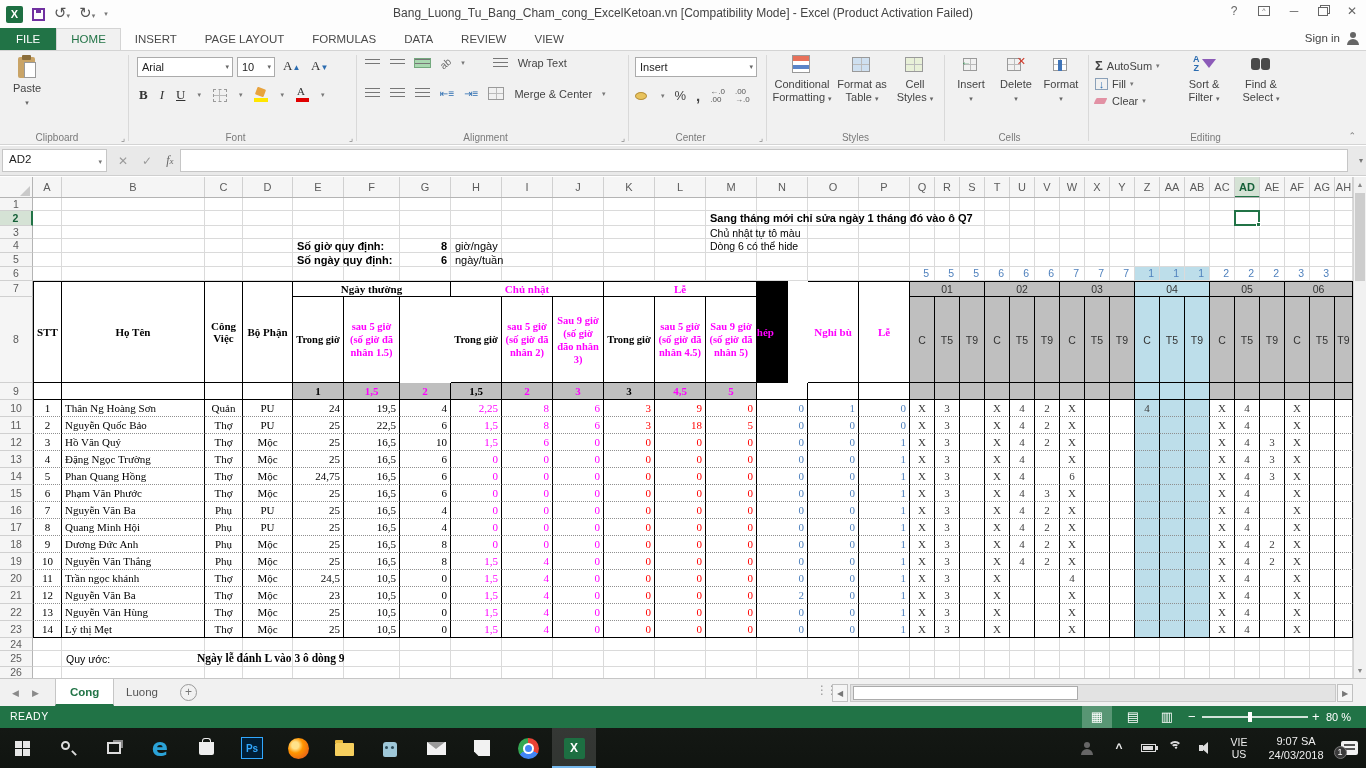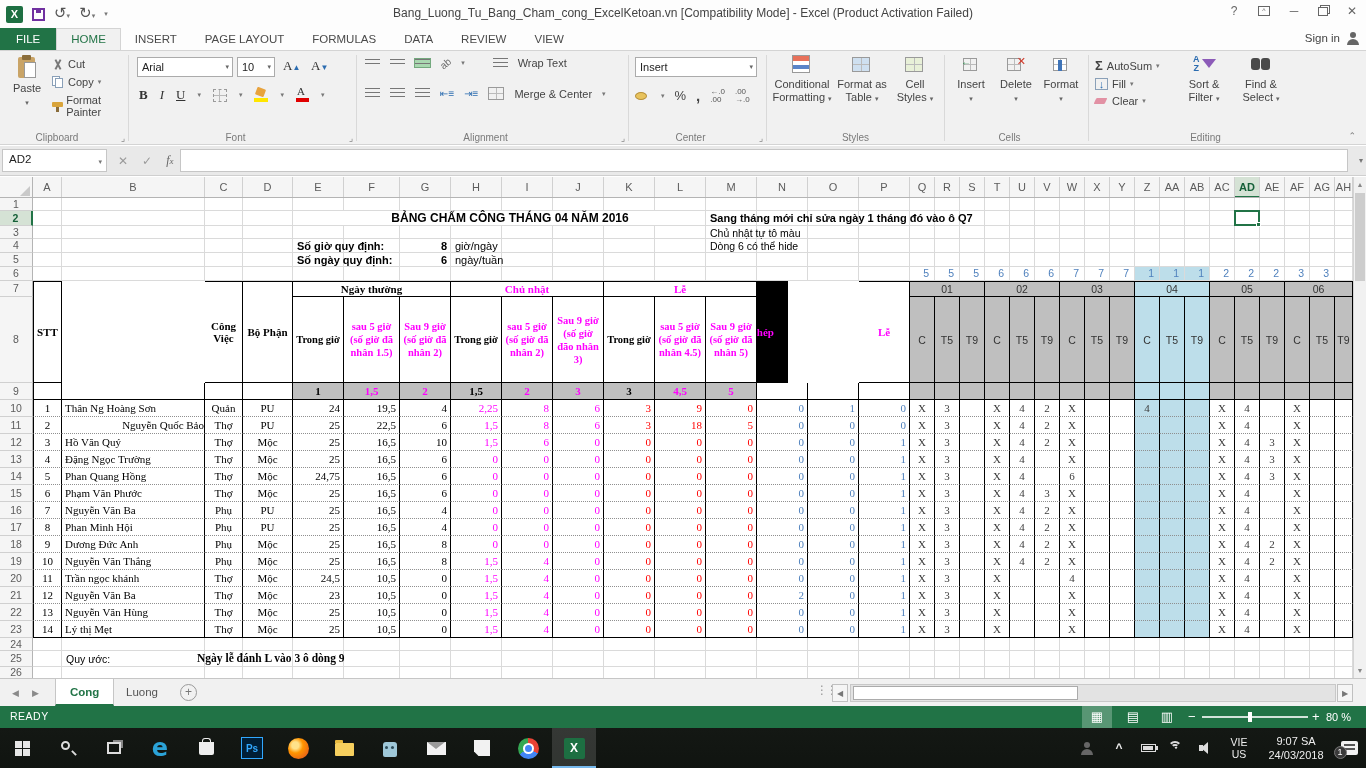--- a/index.html
+++ b/index.html
@@ -183,44 +183,20 @@
 <div id="ribbon">
 
   <div class="rgroup" style="left:0;width:128px;">
     <div class="bigbtn" style="left:6px;width:42px;">
       <span class="ico-box" style="width:22px;height:24px;">
         <span class="abs" style="left:2px;top:2px;width:17px;height:21px;background:#c9a467;border-radius:2px;"></span>
         <span class="abs" style="left:6px;top:0;width:9px;height:5px;background:#8a6d3b;border-radius:1px;"></span>
         <span class="abs" style="left:8px;top:7px;width:12px;height:16px;background:#fff;border:1px solid #999;"></span>
       </span><br>
       <span>Paste</span><br><span class="drop">▾</span>
-    </div>
-    <div style="position:absolute;left:52px;top:7px;">
-      <div class="smallrow" style="margin-bottom:6px;">
-        <span class="ico-box" style="width:12px;height:11px;">
-          <span class="abs" style="left:5px;top:0;width:2px;height:11px;background:#777;transform:rotate(28deg);"></span>
-          <span class="abs" style="left:5px;top:0;width:2px;height:11px;background:#777;transform:rotate(-28deg);"></span>
-        </span>
-        <span>Cut</span>
-      </div>
-      <div class="smallrow" style="margin-bottom:6px;">
-        <span class="ico-box" style="width:12px;height:12px;">
-          <span class="abs" style="left:0;top:0;width:8px;height:10px;background:#fff;border:1px solid #8aa0b8;"></span>
-          <span class="abs" style="left:3px;top:2px;width:8px;height:10px;background:#fff;border:1px solid #8aa0b8;"></span>
-        </span>
-        <span>Copy</span> 
-          <span class="tinydrop">▾</span>
-      </div>
-      <div class="smallrow">
-        <span class="ico-box" style="width:12px;height:11px;">
-          <span class="abs" style="left:0;top:1px;width:11px;height:5px;background:#d9a43b;border-radius:1px;"></span>
-          <span class="abs" style="left:4px;top:6px;width:3px;height:5px;background:#8a6d3b;"></span>
-        </span>
-        <span>Format Painter</span>
-      </div>
     </div>
     <div class="glabel">Clipboard</div>
     <span class="launcher">⌟</span>
   </div>
   <div class="gsep" style="left:128px;"></div>
 
   <div class="rgroup" style="left:129px;width:227px;">
     <div class="combo" style="position:absolute;left:8px;top:6px;width:96px;"><span>Arial</span><span class="ar">▾</span></div>
     <div class="combo" style="position:absolute;left:108px;top:6px;width:38px;"><span>10</span><span class="ar">▾</span></div>
     <span class="btn-letter" style="position:absolute;left:154px;top:7px;">A<span style="font-size:8px;color:#2b6cb0;">▲</span></span>
@@ -772,43 +748,43 @@
     <div class="gcell" style="left: 1085px; top: 69px; width: 25px; height: 14px; font-size: 10.5px; color: rgb(79, 129, 189); text-align: right; padding-right: 5px; line-height: 13px;">7</div>
     <div class="gcell" style="left: 1110px; top: 69px; width: 25px; height: 14px; font-size: 10.5px; color: rgb(79, 129, 189); text-align: right; padding-right: 5px; line-height: 13px;">7</div>
     <div class="gcell" style="left: 1135px; top: 69px; width: 25px; height: 14px; font-size: 10.5px; color: rgb(79, 129, 189); text-align: right; padding-right: 5px; line-height: 13px; background: rgb(189, 222, 234);">1</div>
     <div class="gcell" style="left: 1160px; top: 69px; width: 25px; height: 14px; font-size: 10.5px; color: rgb(79, 129, 189); text-align: right; padding-right: 5px; line-height: 13px; background: rgb(189, 222, 234);">1</div>
     <div class="gcell" style="left: 1185px; top: 69px; width: 25px; height: 14px; font-size: 10.5px; color: rgb(79, 129, 189); text-align: right; padding-right: 5px; line-height: 13px; background: rgb(189, 222, 234);">1</div>
     <div class="gcell" style="left: 1210px; top: 69px; width: 25px; height: 14px; font-size: 10.5px; color: rgb(79, 129, 189); text-align: right; padding-right: 5px; line-height: 13px;">2</div>
     <div class="gcell" style="left: 1235px; top: 69px; width: 25px; height: 14px; font-size: 10.5px; color: rgb(79, 129, 189); text-align: right; padding-right: 5px; line-height: 13px;">2</div>
     <div class="gcell" style="left: 1260px; top: 69px; width: 25px; height: 14px; font-size: 10.5px; color: rgb(79, 129, 189); text-align: right; padding-right: 5px; line-height: 13px;">2</div>
     <div class="gcell" style="left: 1285px; top: 69px; width: 25px; height: 14px; font-size: 10.5px; color: rgb(79, 129, 189); text-align: right; padding-right: 5px; line-height: 13px;">3</div>
     <div class="gcell" style="left: 1310px; top: 69px; width: 25px; height: 14px; font-size: 10.5px; color: rgb(79, 129, 189); text-align: right; padding-right: 5px; line-height: 13px;">3</div>
-    <div class="ftext" style="left: 340px; top: 13px; width: 340px; text-align: center; font-weight: bold; font-size: 12px; background: rgb(255, 255, 255);">BẢNG CHẤM CÔNG THÁNG 04 NĂM 2016</div>
     <div class="ftext" style="left: 710px; top: 14px; font-weight: bold; font-size: 11px;">Sang tháng mới chỉ sửa ngày 1 tháng đó vào ô Q7</div>
     <div class="ftext" style="left: 710px; top: 29px; font-size: 10.5px;">Chủ nhật tự tô màu</div>
     <div class="ftext" style="left: 710px; top: 42px; font-size: 10.5px;">Dòng 6 có thể hide</div>
     <div class="ftext" style="left: 297px; top: 42px; font-weight: bold; font-size: 11px;">Số giờ quy định:</div>
     <div class="ftext" style="left: 400px; top: 42px; width: 47px; text-align: right; font-weight: bold; font-size: 11px;">8</div>
     <div class="ftext" style="left: 455px; top: 42px; font-size: 11px;">giờ/ngày</div>
     <div class="ftext" style="left: 297px; top: 56px; font-weight: bold; font-size: 11px;">Số ngày quy định:</div>
     <div class="ftext" style="left: 400px; top: 56px; width: 47px; text-align: right; font-weight: bold; font-size: 11px;">6</div>
     <div class="ftext" style="left: 455px; top: 56px; font-size: 11px;">ngày/tuần</div>
     <div class="ftext" style="left: 66px; top: 455px; font-size: 10.5px;">Quy ước:</div>
     <div class="ftext" style="left: 197px; top: 454px; font-family: &quot;Liberation Serif&quot;, serif; font-weight: bold; font-size: 11.5px;">Ngày lễ đánh L vào 3 ô dòng 9</div>
     <div class="tcell hflex" style="left: 33px; top: 83px; width: 29px; height: 102px; font-weight: bold; border-top: 1px solid rgb(0, 0, 0); border-bottom: 1px solid rgb(0, 0, 0); background: rgb(255, 255, 255); border-left: 1px solid rgb(0, 0, 0);">STT</div>
+    <div class="tcell hflex" style="left: 62px; top: 83px; width: 143px; height: 102px; font-weight: bold; border-top: 1px solid rgb(0, 0, 0); border-bottom: 1px solid rgb(0, 0, 0); background: rgb(255, 255, 255);">Họ Tên</div>
     <div class="tcell hflex" style="left: 205px; top: 83px; width: 38px; height: 102px; font-weight: bold; border-top: 1px solid rgb(0, 0, 0); border-bottom: 1px solid rgb(0, 0, 0); background: rgb(255, 255, 255);">Công Việc</div>
     <div class="tcell hflex" style="left: 243px; top: 83px; width: 50px; height: 102px; font-weight: bold; border-top: 1px solid rgb(0, 0, 0); border-bottom: 1px solid rgb(0, 0, 0); background: rgb(255, 255, 255);">Bộ Phận</div>
     <div class="tcell hflex c-mag" style="left: 737px; top: 83px; width: 51px; height: 102px; font-weight: bold; border-top: 1px solid rgb(0, 0, 0); border-bottom: 1px solid rgb(0, 0, 0); background: #000000;">Phép</div>
+    <div class="tcell hflex c-mag" style="left: 808px; top: 83px; width: 51px; height: 102px; font-weight: bold; border-top: 1px solid rgb(0, 0, 0); border-bottom: 1px solid rgb(0, 0, 0); background: rgb(255, 255, 255);">Nghỉ bù</div>
     <div class="tcell hflex c-mag" style="left: 859px; top: 83px; width: 51px; height: 102px; font-weight: bold; border-top: 1px solid rgb(0, 0, 0); border-bottom: 1px solid rgb(0, 0, 0); background: rgb(255, 255, 255);">Lễ</div>
     <div class="tcell" style="left: 293px; top: 83px; width: 158px; height: 16px; font-weight: bold; border-top: 1px solid rgb(0, 0, 0); border-bottom: 1px solid rgb(0, 0, 0); text-align: center; line-height: 15px; background: rgb(255, 255, 255);">Ngày thường</div>
     <div class="tcell c-mag" style="left: 451px; top: 83px; width: 153px; height: 16px; font-weight: bold; border-top: 1px solid rgb(0, 0, 0); border-bottom: 1px solid rgb(0, 0, 0); text-align: center; line-height: 15px; background: rgb(255, 255, 255);">Chủ nhật</div>
     <div class="tcell c-mag" style="left: 604px; top: 83px; width: 153px; height: 16px; font-weight: bold; border-top: 1px solid rgb(0, 0, 0); border-bottom: 1px solid rgb(0, 0, 0); text-align: center; line-height: 15px; background: rgb(255, 255, 255);">Lễ</div>
     <div class="tcell hflex" style="left: 293px; top: 99px; width: 51px; height: 86px; font-weight: bold; border-bottom: 1px solid rgb(0, 0, 0); font-size: 10.5px; line-height: 13px; padding: 1px; white-space: normal; background: rgb(255, 255, 255);">Trong giờ</div>
     <div class="tcell hflex c-mag" style="left: 344px; top: 99px; width: 56px; height: 86px; font-weight: bold; border-bottom: 1px solid rgb(0, 0, 0); font-size: 10.5px; line-height: 13px; padding: 1px; white-space: normal; background: rgb(255, 255, 255);">sau 5 giờ (số giờ đã nhân 1.5)</div>
-    <div class="tcell hflex c-mag" style="left: 400px; top: 99px; width: 51px; height: 86px; font-weight: bold; border-bottom: 1px solid rgb(0, 0, 0); font-size: 10.5px; line-height: 13px; padding: 1px; white-space: normal; background: rgb(255, 255, 255);">Sau 9 giờ (số giờ đã nhân 2)</div>
     <div class="tcell hflex" style="left: 451px; top: 99px; width: 51px; height: 86px; font-weight: bold; border-bottom: 1px solid rgb(0, 0, 0); font-size: 10.5px; line-height: 13px; padding: 1px; white-space: normal; background: rgb(255, 255, 255);">Trong giờ</div>
     <div class="tcell hflex c-mag" style="left: 502px; top: 99px; width: 51px; height: 86px; font-weight: bold; border-bottom: 1px solid rgb(0, 0, 0); font-size: 10.5px; line-height: 13px; padding: 1px; white-space: normal; background: rgb(255, 255, 255);">sau 5 giờ (số giờ đã nhân 2)</div>
     <div class="tcell hflex c-mag" style="left: 553px; top: 99px; width: 51px; height: 86px; font-weight: bold; border-bottom: 1px solid rgb(0, 0, 0); font-size: 10.5px; line-height: 13px; padding: 1px; white-space: normal; background: rgb(255, 255, 255);">Sau 9 giờ (số giờ đão nhân 3)</div>
     <div class="tcell hflex" style="left: 604px; top: 99px; width: 51px; height: 86px; font-weight: bold; border-bottom: 1px solid rgb(0, 0, 0); font-size: 10.5px; line-height: 13px; padding: 1px; white-space: normal; background: rgb(255, 255, 255);">Trong giờ</div>
     <div class="tcell hflex c-mag" style="left: 655px; top: 99px; width: 51px; height: 86px; font-weight: bold; border-bottom: 1px solid rgb(0, 0, 0); font-size: 10.5px; line-height: 13px; padding: 1px; white-space: normal; background: rgb(255, 255, 255);">sau 5 giờ (số giờ đã nhân 4.5)</div>
     <div class="tcell hflex c-mag" style="left: 706px; top: 99px; width: 51px; height: 86px; font-weight: bold; border-bottom: 1px solid rgb(0, 0, 0); font-size: 10.5px; line-height: 13px; padding: 1px; white-space: normal; background: rgb(255, 255, 255);">Sau 9 giờ (số giờ đã nhân 5)</div>
     <div class="tcell" style="left: 910px; top: 83px; width: 75px; height: 16px; border-top: 1px solid rgb(0, 0, 0); border-bottom: 1px solid rgb(0, 0, 0); background: rgb(191, 191, 191); font-family: &quot;Liberation Sans&quot;, sans-serif; font-size: 10.5px; text-align: center; line-height: 15px; color: rgb(51, 51, 51);">01</div>
     <div class="tcell hflex" style="left: 910px; top: 99px; width: 25px; height: 86px; border-bottom: 1px solid rgb(0, 0, 0); background: rgb(191, 191, 191); font-family: &quot;Liberation Sans&quot;, sans-serif; font-size: 10.5px; color: rgb(51, 51, 51);">C</div>
     <div class="tcell hflex" style="left: 935px; top: 99px; width: 25px; height: 86px; border-bottom: 1px solid rgb(0, 0, 0); background: rgb(191, 191, 191); font-family: &quot;Liberation Sans&quot;, sans-serif; font-size: 10.5px; color: rgb(51, 51, 51);">T5</div>
     <div class="tcell hflex" style="left: 960px; top: 99px; width: 25px; height: 86px; border-bottom: 1px solid rgb(0, 0, 0); background: rgb(191, 191, 191); font-family: &quot;Liberation Sans&quot;, sans-serif; font-size: 10.5px; color: rgb(51, 51, 51);">T9</div>
@@ -894,21 +870,21 @@
     <div class="tcell c-day" style="left: 1135px; top: 202px; width: 25px; height: 17px; border-bottom: 1px dotted rgb(143, 143, 143); background: rgb(189, 222, 234); text-align: center; line-height: 16px;">4</div>
     <div class="tcell c-day" style="left: 1160px; top: 202px; width: 25px; height: 17px; border-bottom: 1px dotted rgb(143, 143, 143); background: rgb(189, 222, 234); text-align: center; line-height: 16px;"></div>
     <div class="tcell c-day" style="left: 1185px; top: 202px; width: 25px; height: 17px; border-bottom: 1px dotted rgb(143, 143, 143); background: rgb(189, 222, 234); text-align: center; line-height: 16px;"></div>
     <div class="tcell c-day" style="left: 1210px; top: 202px; width: 25px; height: 17px; border-bottom: 1px dotted rgb(143, 143, 143); background: rgb(255, 255, 255); text-align: center; line-height: 16px;">X</div>
     <div class="tcell c-day" style="left: 1235px; top: 202px; width: 25px; height: 17px; border-bottom: 1px dotted rgb(143, 143, 143); background: rgb(255, 255, 255); text-align: center; line-height: 16px;">4</div>
     <div class="tcell c-day" style="left: 1260px; top: 202px; width: 25px; height: 17px; border-bottom: 1px dotted rgb(143, 143, 143); background: rgb(255, 255, 255); text-align: center; line-height: 16px;"></div>
     <div class="tcell c-day" style="left: 1285px; top: 202px; width: 25px; height: 17px; border-bottom: 1px dotted rgb(143, 143, 143); background: rgb(255, 255, 255); text-align: center; line-height: 16px;">X</div>
     <div class="tcell c-day" style="left: 1310px; top: 202px; width: 25px; height: 17px; border-bottom: 1px dotted rgb(143, 143, 143); background: rgb(255, 255, 255); text-align: center; line-height: 16px;"></div>
     <div class="tcell c-day" style="left: 1335px; top: 202px; width: 18px; height: 17px; border-bottom: 1px dotted rgb(143, 143, 143); background: rgb(255, 255, 255); text-align: center; line-height: 16px;"></div>
     <div class="tcell" style="left: 33px; top: 219px; width: 29px; height: 17px; border-bottom: 1px dotted rgb(143, 143, 143); background: rgb(255, 255, 255); line-height: 16px; text-align: center; border-left: 1px solid rgb(0, 0, 0);">2</div>
-    <div class="tcell" style="left: 62px; top: 219px; width: 143px; height: 17px; border-bottom: 1px dotted rgb(143, 143, 143); background: rgb(255, 255, 255); line-height: 16px; padding-left: 3px; text-align: right;">Nguyễn Quốc Bảo</div>
+    <div class="tcell" style="left: 62px; top: 219px; width: 143px; height: 17px; border-bottom: 1px dotted rgb(143, 143, 143); background: rgb(255, 255, 255); line-height: 16px; padding-left: 3px;">Nguyễn Quốc Bảo</div>
     <div class="tcell" style="left: 205px; top: 219px; width: 38px; height: 17px; border-bottom: 1px dotted rgb(143, 143, 143); background: rgb(255, 255, 255); line-height: 16px; text-align: center;">Thợ</div>
     <div class="tcell" style="left: 243px; top: 219px; width: 50px; height: 17px; border-bottom: 1px dotted rgb(143, 143, 143); background: rgb(255, 255, 255); line-height: 16px; text-align: center;">PU</div>
     <div class="tcell" style="left: 293px; top: 219px; width: 51px; height: 17px; border-bottom: 1px dotted rgb(143, 143, 143); background: rgb(255, 255, 255); line-height: 16px; text-align: right; padding-right: 3px;">25</div>
     <div class="tcell" style="left: 344px; top: 219px; width: 56px; height: 17px; border-bottom: 1px dotted rgb(143, 143, 143); background: rgb(255, 255, 255); line-height: 16px; text-align: right; padding-right: 3px;">22,5</div>
     <div class="tcell" style="left: 400px; top: 219px; width: 51px; height: 17px; border-bottom: 1px dotted rgb(143, 143, 143); background: rgb(255, 255, 255); line-height: 16px; text-align: right; padding-right: 3px;">6</div>
     <div class="tcell c-mag" style="left: 451px; top: 219px; width: 51px; height: 17px; border-bottom: 1px dotted rgb(143, 143, 143); background: rgb(255, 255, 255); line-height: 16px; text-align: right; padding-right: 3px;">1,5</div>
     <div class="tcell c-mag" style="left: 502px; top: 219px; width: 51px; height: 17px; border-bottom: 1px dotted rgb(143, 143, 143); background: rgb(255, 255, 255); line-height: 16px; text-align: right; padding-right: 3px;">8</div>
     <div class="tcell c-mag" style="left: 553px; top: 219px; width: 51px; height: 17px; border-bottom: 1px dotted rgb(143, 143, 143); background: rgb(255, 255, 255); line-height: 16px; text-align: right; padding-right: 3px;">6</div>
     <div class="tcell c-red" style="left: 604px; top: 219px; width: 51px; height: 17px; border-bottom: 1px dotted rgb(143, 143, 143); background: rgb(255, 255, 255); line-height: 16px; text-align: right; padding-right: 3px;">3</div>
     <div class="tcell c-red" style="left: 655px; top: 219px; width: 51px; height: 17px; border-bottom: 1px dotted rgb(143, 143, 143); background: rgb(255, 255, 255); line-height: 16px; text-align: right; padding-right: 3px;">18</div>
@@ -1098,21 +1074,21 @@
     <div class="tcell c-day" style="left: 1135px; top: 304px; width: 25px; height: 17px; border-bottom: 1px dotted rgb(143, 143, 143); background: rgb(189, 222, 234); text-align: center; line-height: 16px;"></div>
     <div class="tcell c-day" style="left: 1160px; top: 304px; width: 25px; height: 17px; border-bottom: 1px dotted rgb(143, 143, 143); background: rgb(189, 222, 234); text-align: center; line-height: 16px;"></div>
     <div class="tcell c-day" style="left: 1185px; top: 304px; width: 25px; height: 17px; border-bottom: 1px dotted rgb(143, 143, 143); background: rgb(189, 222, 234); text-align: center; line-height: 16px;"></div>
     <div class="tcell c-day" style="left: 1210px; top: 304px; width: 25px; height: 17px; border-bottom: 1px dotted rgb(143, 143, 143); background: rgb(255, 255, 255); text-align: center; line-height: 16px;">X</div>
     <div class="tcell c-day" style="left: 1235px; top: 304px; width: 25px; height: 17px; border-bottom: 1px dotted rgb(143, 143, 143); background: rgb(255, 255, 255); text-align: center; line-height: 16px;">4</div>
     <div class="tcell c-day" style="left: 1260px; top: 304px; width: 25px; height: 17px; border-bottom: 1px dotted rgb(143, 143, 143); background: rgb(255, 255, 255); text-align: center; line-height: 16px;"></div>
     <div class="tcell c-day" style="left: 1285px; top: 304px; width: 25px; height: 17px; border-bottom: 1px dotted rgb(143, 143, 143); background: rgb(255, 255, 255); text-align: center; line-height: 16px;">X</div>
     <div class="tcell c-day" style="left: 1310px; top: 304px; width: 25px; height: 17px; border-bottom: 1px dotted rgb(143, 143, 143); background: rgb(255, 255, 255); text-align: center; line-height: 16px;"></div>
     <div class="tcell c-day" style="left: 1335px; top: 304px; width: 18px; height: 17px; border-bottom: 1px dotted rgb(143, 143, 143); background: rgb(255, 255, 255); text-align: center; line-height: 16px;"></div>
     <div class="tcell" style="left: 33px; top: 321px; width: 29px; height: 17px; border-bottom: 1px dotted rgb(143, 143, 143); background: rgb(255, 255, 255); line-height: 16px; text-align: center; border-left: 1px solid rgb(0, 0, 0);">8</div>
-    <div class="tcell" style="left: 62px; top: 321px; width: 143px; height: 17px; border-bottom: 1px dotted rgb(143, 143, 143); background: rgb(255, 255, 255); line-height: 16px; padding-left: 3px;">Phan Minh Hội</div>
+    <div class="tcell" style="left: 62px; top: 321px; width: 143px; height: 17px; border-bottom: 1px dotted rgb(143, 143, 143); background: rgb(255, 255, 255); line-height: 16px; padding-left: 3px;">Quang Minh Hội</div>
     <div class="tcell" style="left: 205px; top: 321px; width: 38px; height: 17px; border-bottom: 1px dotted rgb(143, 143, 143); background: rgb(255, 255, 255); line-height: 16px; text-align: center;">Phụ</div>
     <div class="tcell" style="left: 243px; top: 321px; width: 50px; height: 17px; border-bottom: 1px dotted rgb(143, 143, 143); background: rgb(255, 255, 255); line-height: 16px; text-align: center;">PU</div>
     <div class="tcell" style="left: 293px; top: 321px; width: 51px; height: 17px; border-bottom: 1px dotted rgb(143, 143, 143); background: rgb(255, 255, 255); line-height: 16px; text-align: right; padding-right: 3px;">25</div>
     <div class="tcell" style="left: 344px; top: 321px; width: 56px; height: 17px; border-bottom: 1px dotted rgb(143, 143, 143); background: rgb(255, 255, 255); line-height: 16px; text-align: right; padding-right: 3px;">16,5</div>
     <div class="tcell" style="left: 400px; top: 321px; width: 51px; height: 17px; border-bottom: 1px dotted rgb(143, 143, 143); background: rgb(255, 255, 255); line-height: 16px; text-align: right; padding-right: 3px;">4</div>
     <div class="tcell c-mag" style="left: 451px; top: 321px; width: 51px; height: 17px; border-bottom: 1px dotted rgb(143, 143, 143); background: rgb(255, 255, 255); line-height: 16px; text-align: right; padding-right: 3px;">0</div>
     <div class="tcell c-mag" style="left: 502px; top: 321px; width: 51px; height: 17px; border-bottom: 1px dotted rgb(143, 143, 143); background: rgb(255, 255, 255); line-height: 16px; text-align: right; padding-right: 3px;">0</div>
     <div class="tcell c-mag" style="left: 553px; top: 321px; width: 51px; height: 17px; border-bottom: 1px dotted rgb(143, 143, 143); background: rgb(255, 255, 255); line-height: 16px; text-align: right; padding-right: 3px;">0</div>
     <div class="tcell c-red" style="left: 604px; top: 321px; width: 51px; height: 17px; border-bottom: 1px dotted rgb(143, 143, 143); background: rgb(255, 255, 255); line-height: 16px; text-align: right; padding-right: 3px;">0</div>
     <div class="tcell c-red" style="left: 655px; top: 321px; width: 51px; height: 17px; border-bottom: 1px dotted rgb(143, 143, 143); background: rgb(255, 255, 255); line-height: 16px; text-align: right; padding-right: 3px;">0</div>

